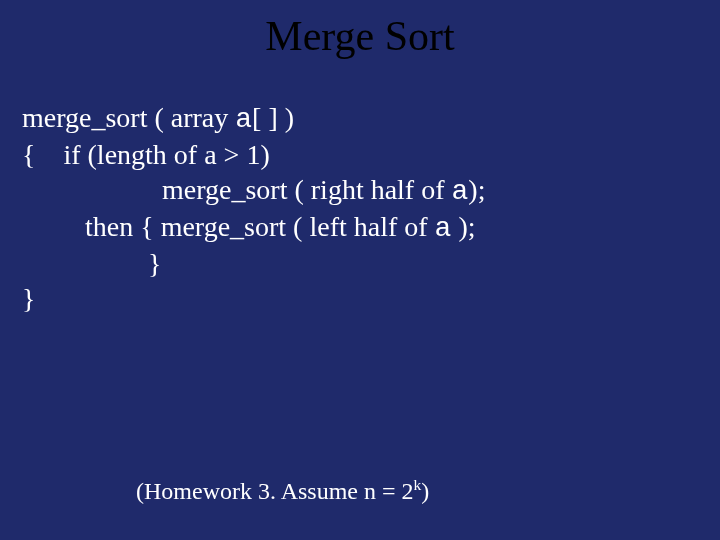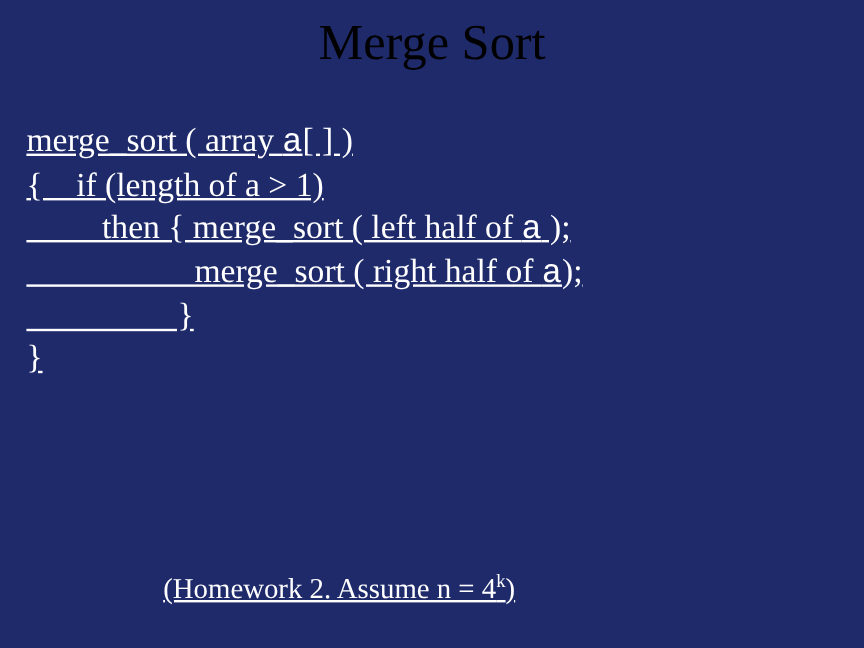--- a/index.html
+++ b/index.html
@@ -45,42 +45,42 @@
   }
   .time-line .yellow { color: #ffff66; }
   .hw-line {
     position: absolute;
     left: 136px;
     top: 478px;
     font-size: 24px;
     color: #fff;
   }
   sup { font-size: 0.65em; vertical-align: super; line-height: 0; }
-  .nowrap { white-space: nowrap; text-decoration: underline; }
+  .nowrap { white-space: nowrap; }
 </style>
 </head>
 <body>
 
 <div class="slide">
 
   <div class="title">Merge Sort</div>
 
   <div class="code-block">
     <div class="nowrap">
       <span>merge_sort ( array </span><span class="courier">a</span><span>[ ] )</span>
     </div>
     <div class="nowrap">{&nbsp;&nbsp;&nbsp;&nbsp;if  (length of a &gt; 1)</div>
     <div class="nowrap">
-      <span>&nbsp;&nbsp;&nbsp;&nbsp;&nbsp;&nbsp;&nbsp;&nbsp;&nbsp;then { merge_sort ( left half of </span><span class="courier">a</span><span> );</span>
+      <span>&nbsp;&nbsp;&nbsp;&nbsp;&nbsp;&nbsp;&nbsp;&nbsp;&nbsp;&nbsp;&nbsp;&nbsp;&nbsp;&nbsp;&nbsp;&nbsp;&nbsp;&nbsp;&nbsp;&nbsp;merge_sort ( right half of </span><span class="courier">a</span><span>);</span>
     </div>
     <div class="nowrap">
-      <span>&nbsp;&nbsp;&nbsp;&nbsp;&nbsp;&nbsp;&nbsp;&nbsp;&nbsp;&nbsp;&nbsp;&nbsp;&nbsp;&nbsp;&nbsp;&nbsp;&nbsp;&nbsp;&nbsp;&nbsp;merge_sort ( right half of </span><span class="courier">a</span><span>);</span>
+      <span>&nbsp;&nbsp;&nbsp;&nbsp;&nbsp;&nbsp;&nbsp;&nbsp;&nbsp;then { merge_sort ( left half of </span><span class="courier">a</span><span> );</span>
     </div>
     <div class="nowrap">&nbsp;&nbsp;&nbsp;&nbsp;&nbsp;&nbsp;&nbsp;&nbsp;&nbsp;&nbsp;&nbsp;&nbsp;&nbsp;&nbsp;&nbsp;&nbsp;&nbsp;&nbsp;}</div>
     <div class="nowrap">}</div>
   </div>
 
 
   <div class="hw-line nowrap">
-    <span>(Homework 2.  Assume n = 4</span><sup>k</sup><span>)</span>
+    <span>(Homework 3.  Assume n = 2</span><sup>k</sup><span>)</span>
   </div>
 
 </div>
 
 </body></html>

